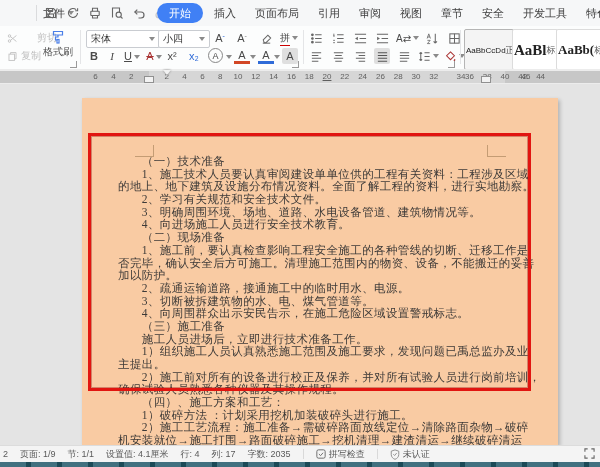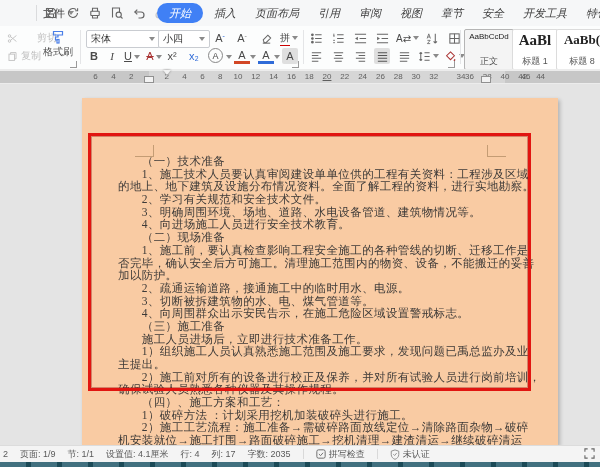--- a/index.html
+++ b/index.html
@@ -10,36 +10,36 @@
   .tabbar{position:absolute;left:0;top:0;width:600px;height:26px;background:#f6f7f8;
           border-bottom:1px solid #e2e3e5;display:flex;align-items:center;}
   .file-btn{position:absolute;left:2px;top:4px;height:18px;display:flex;align-items:center;
             gap:3px;padding:0 4px;font-size:11px;color:#3c3c3c;margin-left:37px;}
   .vsep{position:absolute;top:5px;width:1px;height:16px;background:#dadbdd;}
   .qicons{position:absolute;left:42px;top:4px;display:flex;gap:4px;}
   .icon-btn{width:18px;height:18px;display:flex;align-items:center;justify-content:center;border-radius:3px;}
   .chev{width:0;height:0;border-left:3px solid transparent;border-right:3px solid transparent;
         border-top:4px solid #8a8a8a;display:inline-block;}
   .tab-strip{position:absolute;left:157px;top:2px;height:22px;display:flex;align-items:center;gap:3px;}
-  .tab{padding:0 8px;height:20px;line-height:20px;font-size:11px;color:#3d3d3d;white-space:nowrap;font-style:italic;}
+  .tab{padding:0 8px;height:20px;line-height:20px;font-size:11px;color:#3d3d3d;white-space:nowrap;}
   .tab.active{background:#4080f5;color:#fff;border-radius:10px;padding:0 12px;}
   
   .ribbon{position:absolute;left:0;top:26px;width:600px;height:43px;background:#fcfdfd;
           border-bottom:1px solid #dcdde0;}
   .rsep{position:absolute;top:4px;width:1px;height:34px;background:#e4e5e7;}
   .small-lbl{font-size:10px;color:#bfbfbf;}
   .en-lbl{font-size:10px;color:#4a4a4a;}
   .fbtn{position:absolute;height:16px;min-width:16px;display:flex;align-items:center;
         justify-content:center;font-size:11px;color:#4a4a4a;}
   .fbtn.active{background:#e1e1e1;border-radius:2px;}
   .selbox{position:absolute;height:16px;background:#fff;border:1px solid #c9ccd1;border-radius:2px;
           display:flex;align-items:center;justify-content:space-between;padding:0 4px;font-size:10px;color:#333;}
   .launcher{position:absolute;width:6px;height:6px;border-right:1px solid #9a9a9a;border-bottom:1px solid #9a9a9a;}
   .stylebox{position:absolute;top:3px;height:36px;background:#fff;border:1px solid #dcdcdc;border-radius:2px;
-            display:flex;flex-direction:column;align-items:center;justify-content:space-between;
+            display:flex;flex-direction:row;align-items:center;justify-content:space-between;
             padding:2px 1px 1px;overflow:hidden;}
   .stylebox.selected{background:#f4f4f4;border-color:#b5b5b5;}
   .style-sample{color:#222;white-space:nowrap;}
   .style-label{font-size:9px;color:#555;white-space:nowrap;}
   
   .ruler{position:absolute;left:0;top:69px;width:600px;height:15px;background:#ececec;}
   .ruler-band{position:absolute;left:0;top:2px;width:600px;height:12px;background:#c7c7c7;}
   .ruler-zone{position:absolute;left:149px;top:0;width:356px;height:12px;background:#d6d6d6;}
   .rnum{position:absolute;top:1px;width:14px;text-align:center;font-size:8px;color:#5f5f5f;line-height:10px;}
   .mk-fl{position:absolute;left:163px;top:1px;width:0;height:0;border-left:4px solid transparent;

